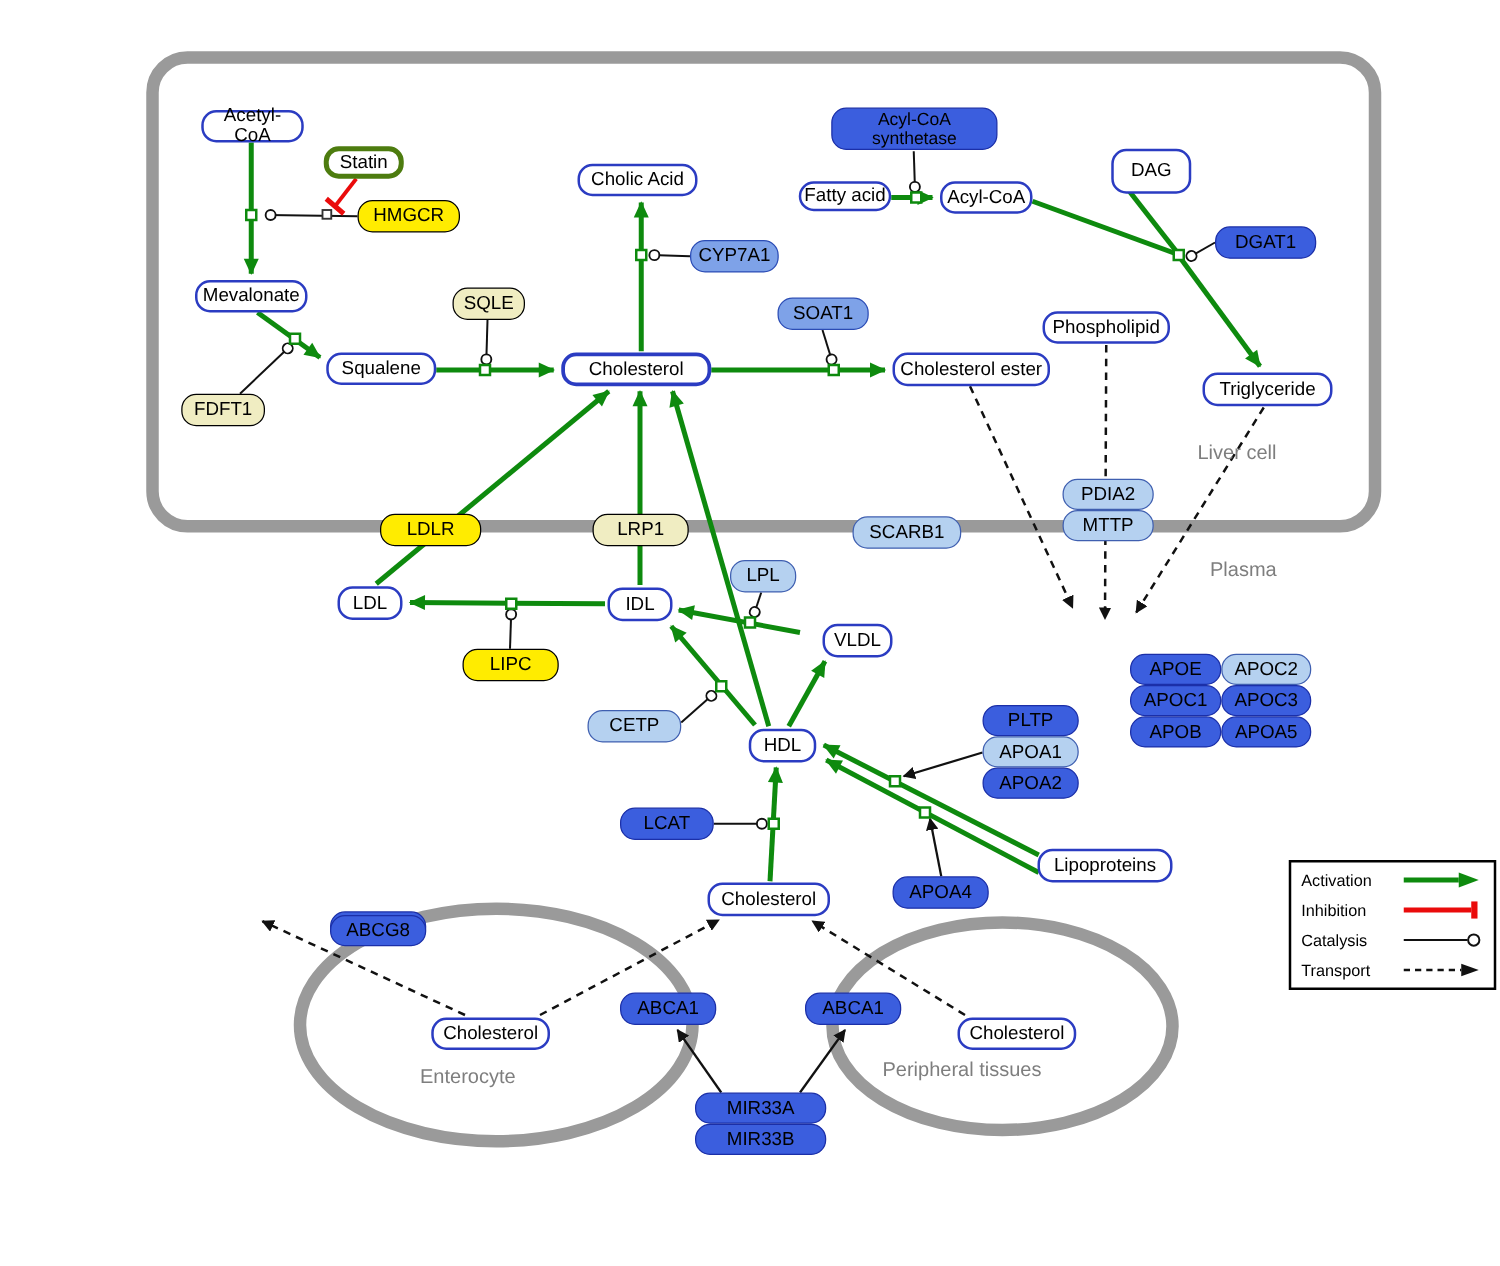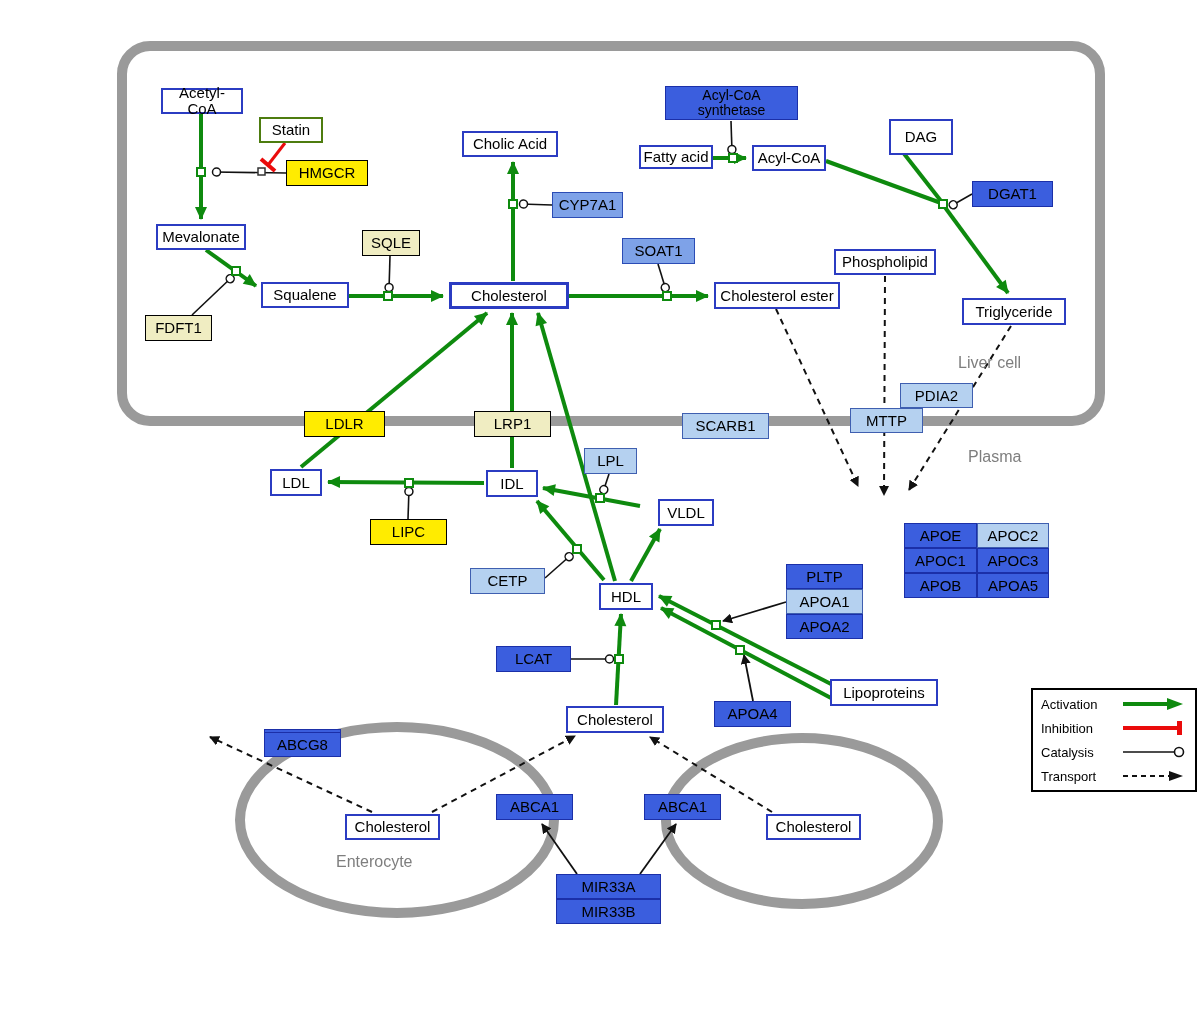--- a/index.html
+++ b/index.html
@@ -5,25 +5,25 @@
   html,body { margin:0; padding:0; background:#ffffff; }
   .canvas {
     position:relative; width:1200px; height:1013px; background:#ffffff;
     font-family:"Liberation Sans", sans-serif; overflow:hidden;
   }
   svg.edge-layer { position:absolute; left:0; top:0; }
   .node {
     position:absolute; box-sizing:border-box;
     display:flex; align-items:center; justify-content:center;
     text-align:center; font-size:15px; line-height:1.05; color:#000;
-    background:#fff; padding:0 2px; white-space:normal;
+    background:#fff; padding:0 2px; white-space:normal;border-radius:12px;
   }
   .met        { border:2px solid #2b3cc2; }
   .met-bold   { border-width:3px; }
-  .red-border { border:2px solid #4d7c0f; }
+  .red-border { border:4px solid #4d7c0f; }
   .yellow     { background:#ffec00; border:1px solid #000; }
   .paleyellow { background:#f0edc2; border:1px solid #000; }
   .blue       { background:#3b5ede; border:1px solid #1b2fa8; }
   .midblue    { background:#7ea2e8; border:1px solid #2b4cb5; }
   .lightblue  { background:#b5d1f0; border:1px solid #3f5fb0; }
   .comp-label { position:absolute; font-weight:normal; font-size:16px; color:#7e7e7e; }
   .legend {
     position:absolute; left:995px; top:688px; width:166px; height:104px;
     border:2px solid #000; background:#fff; box-sizing:border-box; padding:2px 0;margin-left:36px;
   }
@@ -149,21 +149,21 @@
   <div class="node met" style="left:345px;top:814px;width:95px;height:26px">Cholesterol</div>
   <div class="node met" style="left:766px;top:814px;width:95px;height:26px">Cholesterol</div>
 
   <div class="node yellow" style="left:286px;top:160px;width:82px;height:26px">HMGCR</div>
   <div class="node paleyellow" style="left:362px;top:230px;width:58px;height:26px">SQLE</div>
   <div class="node paleyellow" style="left:145px;top:315px;width:67px;height:26px">FDFT1</div>
   <div class="node midblue" style="left:552px;top:192px;width:71px;height:26px">CYP7A1</div>
   <div class="node midblue" style="left:622px;top:238px;width:73px;height:26px">SOAT1</div>
   <div class="node blue" style="left:665px;top:86px;width:133px;height:34px;font-size:14px">Acyl-CoA synthetase</div>
   <div class="node blue" style="left:972px;top:181px;width:81px;height:26px">DGAT1</div>
-  <div class="node lightblue" style="left:900px;top:383px;width:73px;height:25px">PDIA2</div>
+  <div class="node lightblue" style="left:850px;top:383px;width:73px;height:25px">PDIA2</div>
   <div class="node lightblue" style="left:850px;top:408px;width:73px;height:25px">MTTP</div>
   <div class="node yellow" style="left:304px;top:411px;width:81px;height:26px">LDLR</div>
   <div class="node paleyellow" style="left:474px;top:411px;width:77px;height:26px">LRP1</div>
   <div class="node lightblue" style="left:682px;top:413px;width:87px;height:26px">SCARB1</div>
   <div class="node lightblue" style="left:584px;top:448px;width:53px;height:26px">LPL</div>
   <div class="node yellow" style="left:370px;top:519px;width:77px;height:26px">LIPC</div>
   <div class="node lightblue" style="left:470px;top:568px;width:75px;height:26px">CETP</div>
   <div class="node blue" style="left:496px;top:646px;width:75px;height:26px">LCAT</div>
   <div class="node blue" style="left:786px;top:564px;width:77px;height:25px">PLTP</div>
   <div class="node lightblue" style="left:786px;top:589px;width:77px;height:25px">APOA1</div>
@@ -178,20 +178,21 @@
   <div class="node blue" style="left:264px;top:729px;width:77px;height:25px">ABCG5</div>
   <div class="node blue" style="left:264px;top:732px;width:77px;height:25px">ABCG8</div>
   <div class="node blue" style="left:496px;top:794px;width:77px;height:26px">ABCA1</div>
   <div class="node blue" style="left:644px;top:794px;width:77px;height:26px">ABCA1</div>
   <div class="node blue" style="left:556px;top:874px;width:105px;height:25px">MIR33A</div>
   <div class="node blue" style="left:556px;top:899px;width:105px;height:25px">MIR33B</div>
 
   <div class="comp-label" style="left:958px;top:354px">Liver cell</div>
   <div class="comp-label" style="left:968px;top:448px">Plasma</div>
   <div class="comp-label" style="left:336px;top:853px">Enterocyte</div>
+  <div class="comp-label" style="left:706px;top:848px">Peripheral tissues</div>
 
   <div class="legend">
     <div class="legend-row">
       <span>Activation</span>
       <svg width="66" height="14">
         <line x1="2" y1="7" x2="46" y2="7" stroke="#0e8a0e" stroke-width="4"></line>
         <polygon points="46,1 62,7 46,13" fill="#0e8a0e"></polygon>
       </svg>
     </div>
     <div class="legend-row">

